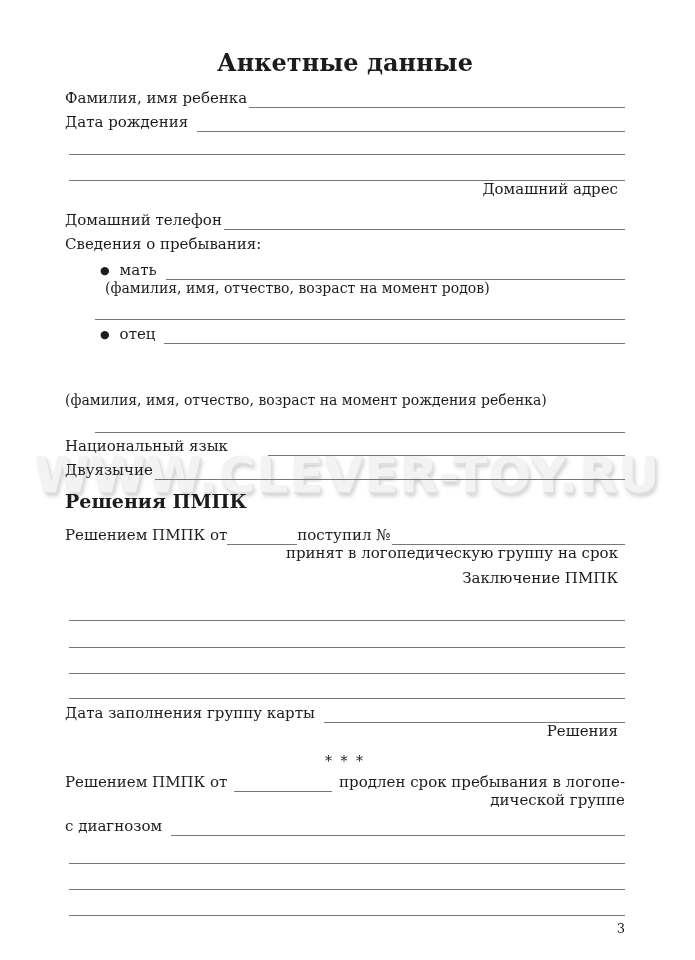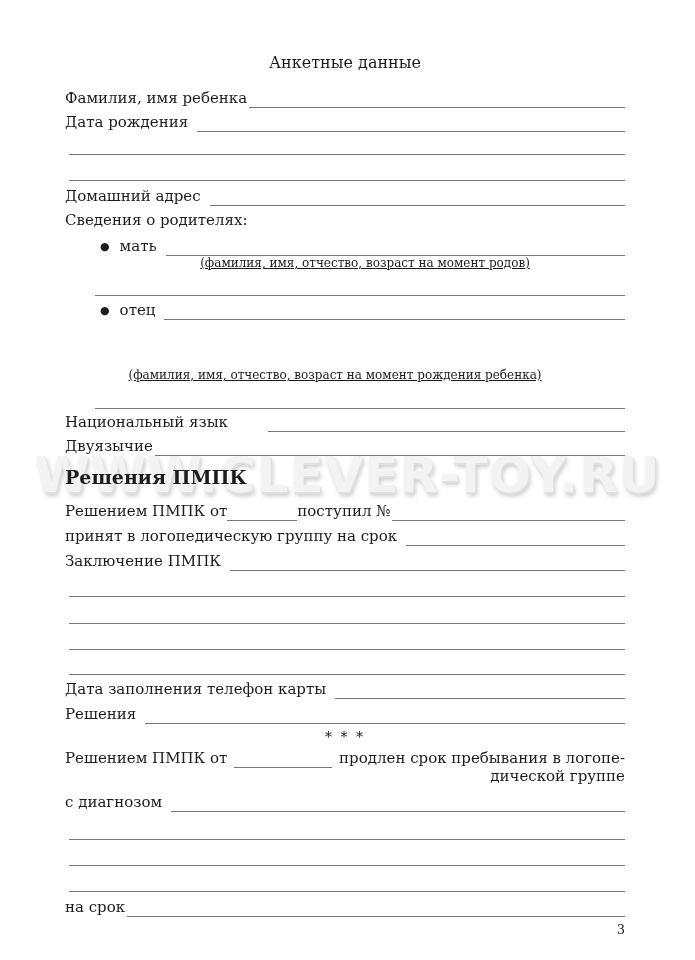--- a/index.html
+++ b/index.html
@@ -24,44 +24,44 @@
     white-space:nowrap;
     z-index:0;
     user-select:none;
   }
   .content{
     position:relative;z-index:1;
     padding:50px 70px 0 65px;
   }
   .title{
     margin:0 0 8px 0;
-    font-size:16px;line-height:26px;
-    font-weight:normal;text-align:center;
+    font-size:24px;line-height:26px;
+    font-weight:bold;text-align:center;
   }
   .heading{
     margin:6px 0 0 0;
     font-size:19px;line-height:30px;height:30px;
     font-weight:bold;text-align:left;
   }
   .row{display:flex;align-items:flex-end;font-size:15px;line-height:1.1;height:24px;text-align:center;}
   .label{white-space:pre;padding-bottom:2px;}
   .sp{margin-right:7px;}
   .fill{flex:1 1 auto;border-bottom:1.4px solid #787878;margin-left:2px;}
   .gap{border-bottom:1.4px solid #787878;}
   .gap-protocol{width:70px;}
   .gap-extension{width:137px;margin:0 7px;}
   .line{border-bottom:1.4px solid #787878;margin-left:4px;}
   .line-indent{margin-left:30px;}
   .h15{height:15px;}.h22{height:22px;}.h23{height:23px;gap:31px;}
-  .h25{height:25px;}.h26{height:26px;}.h27{height:27px;}.h29{height:29px;}
+  .h25{height:25px;flex-direction:column;}.h26{height:26px;}.h27{height:27px;}.h29{height:29px;}
   .bullet{
     font-size:11px;line-height:1;
     margin:0 10px 0 35px;padding-bottom:4px;
   }
-  .caption{font-size:12px;line-height:1.2;text-align:center;text-decoration:underline;}
+  .caption{font-size:14px;line-height:1.2;}
   .caption-mother{padding-left:40px;}
   .caption-father{padding-right:20px;margin-top:48px;}
   .stars{height:22px;line-height:26px;font-size:14px;text-align:center;letter-spacing:2px;}
   .textline{font-size:15px;line-height:1.1;height:17px;text-align:right;}
   .pagenum{margin-top:5px;height:18px;font-size:13px;text-align:right;padding-right:0px;}
 </style>
 </head>
 <body>
 
 <div class="page">
@@ -83,24 +83,28 @@
     </div>
 
     <div class="line h22"></div>
     <div class="line h25"></div>
 
     <div class="row h25">
       <span class="label sp">Домашний адрес</span>
       <span class="fill"></span>
     </div>
 
+    <div class="row">
+      <span class="label">Домашний телефон</span>
+      <span class="fill"></span>
+    </div>
 
 
     <div class="row">
-      <span class="label">Сведения о родителях:</span>
+      <span class="label">Сведения о пребывания:</span>
     </div>
 
     <div class="row h26">
       <span class="bullet">●</span>
       <span class="label sp">мать</span>
       <span class="fill"></span>
     </div>
     <div class="caption caption-mother h15">(фамилия, имя, отчество, возраст на момент родов)</div>
 
     <div class="line line-indent h22" style="height:24px;"></div>
@@ -142,21 +146,21 @@
       <span class="label sp">Заключение ПМПК</span>
       <span class="fill"></span>
     </div>
 
     <div class="line h25"></div>
     <div class="line h26"></div>
     <div class="line h25"></div>
     <div class="line" style="height:24px;"></div>
 
     <div class="row">
-      <span class="label sp">Дата заполнения телефон карты</span>
+      <span class="label sp">Дата заполнения группу карты</span>
       <span class="fill"></span>
     </div>
 
     <div class="row h25">
       <span class="label sp">Решения</span>
       <span class="fill"></span>
     </div>
 
     <div class="stars">* * *</div>
 
@@ -169,21 +173,17 @@
 
     <div class="row h27">
       <span class="label sp">с диагнозом</span>
       <span class="fill"></span>
     </div>
 
     <div class="line h27"></div>
     <div class="line h25"></div>
     <div class="line h25"></div>
 
-    <div class="row h25">
-      <span class="label">на срок</span>
-      <span class="fill"></span>
-    </div>
 
     <div class="pagenum">3</div>
 
   </div>
 </div>
 
 </body></html>

